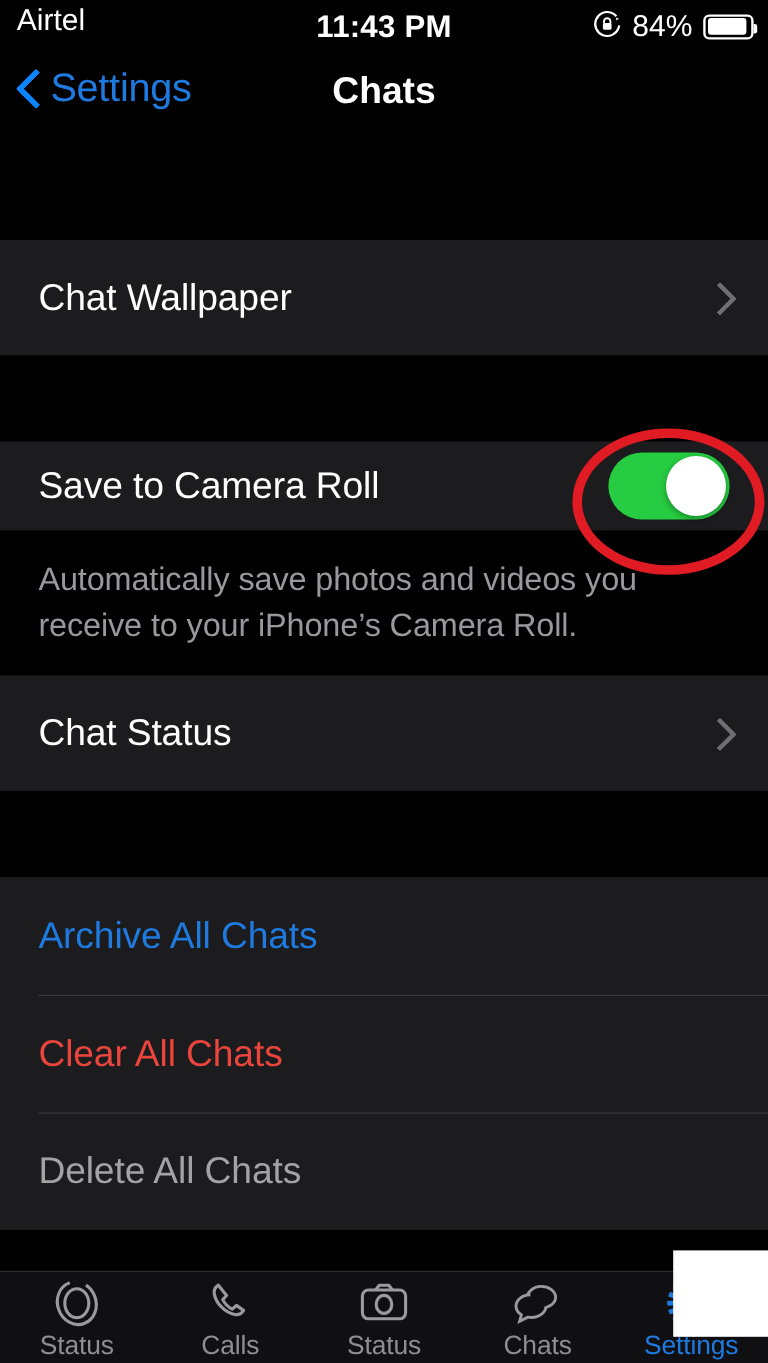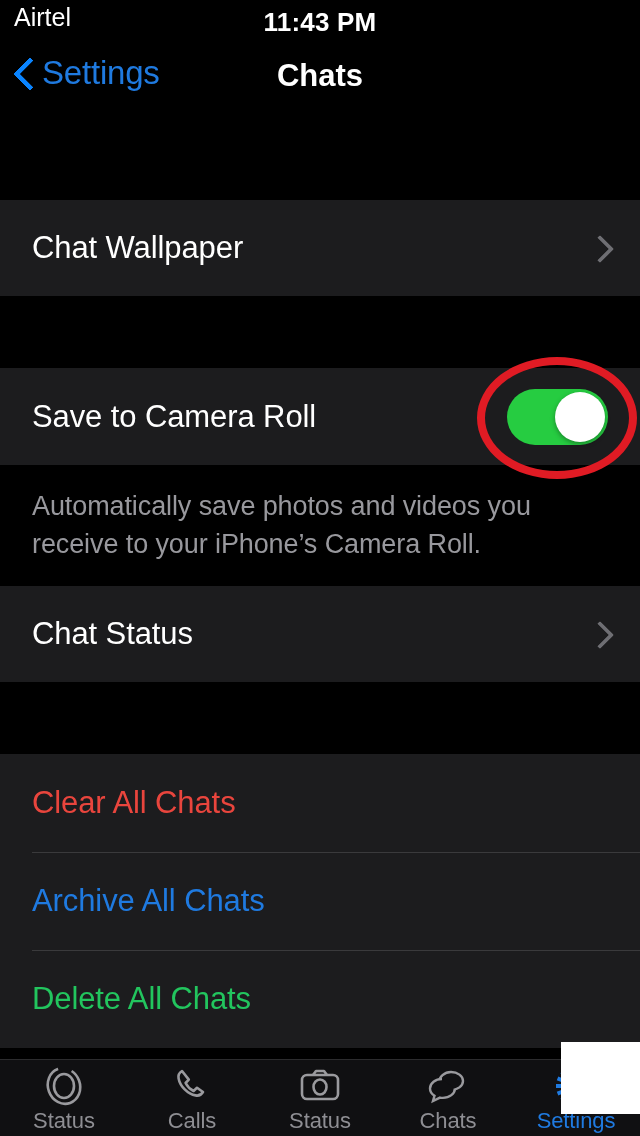--- a/index.html
+++ b/index.html
@@ -321,20 +321,34 @@
       <span class="signal-bars">
         <i></i>
           <i></i>
           <i></i>
           <i></i>
       </span>
       <span class="carrier">Airtel</span>
       <span class="nettype">4G</span>
     </div>
     <div class="sb-center">11:43 PM</div>
+    <div class="sb-right">
+      <span>
+        <svg width="24" height="24" viewBox="0 0 24 24">
+          <circle cx="12" cy="12" r="10" fill="none" stroke="#ffffff" stroke-width="1.8" stroke-dasharray="52 8" transform="rotate(20 12 12)"></circle>
+          <path d="M9.3 11.3v-1.4a2.7 2.7 0 0 1 5.4 0v1.4" fill="none" stroke="#ffffff" stroke-width="1.6"></path>
+          <rect x="8.4" y="11.2" width="7.2" height="5.6" rx="1.2" fill="#ffffff"></rect>
+          <path d="M19.6 6.6l2.2 1.1-2.4 1.3z" fill="#ffffff"></path>
+        </svg>
+      </span>
+      <span class="batt-pct">84%</span>
+      <span class="battery">
+          <span></span>
+        </span>
+    </div>
   </div>
 
   <div id="nav-bar">
     <div id="back-button">
       <span class="chev-back"></span>
       <span id="back-label">Settings</span>
     </div>
     <div id="nav-title">Chats</div>
   </div>
 
@@ -345,47 +359,47 @@
     <div class="group">
       <div class="row">
         <span class="row-label">Chat Wallpaper</span>
         <span class="chev-right"></span>
       </div>
     </div>
 
     <div class="gap" style="height:72px"></div>
 
     <div class="group">
-      <div class="row" style="height:97px">
+      <div class="row" style="height:74px">
         <span class="row-label">Save to Camera Roll</span>
         <span id="save-toggle">
           <span class="knob"></span>
         </span>
       </div>
     </div>
 
     <div class="footer-note">Automatically save photos and videos you receive to your iPhone’s Camera Roll.</div>
 
     <div class="group">
       <div class="row">
         <span class="row-label">Chat Status</span>
         <span class="chev-right"></span>
       </div>
     </div>
 
     <div class="gap" style="height:72px"></div>
 
     <div class="group">
+      <div class="action-row" style="color:#1f7ae0">
+        <span>Archive All Chats</span>
+      </div>
       <div class="action-row" style="color:#e9453d">
         <span>Clear All Chats</span>
       </div>
-      <div class="action-row" style="color:#1f7ae0">
-        <span>Archive All Chats</span>
-      </div>
-      <div class="action-row" style="color:#22c55e">
+      <div class="action-row" style="color:#a3a3a3">
         <span>Delete All Chats</span>
       </div>
     </div>
 
   </div>
 
   <div id="annotation-ellipse"></div>
 
   <div id="tab-bar">
 

